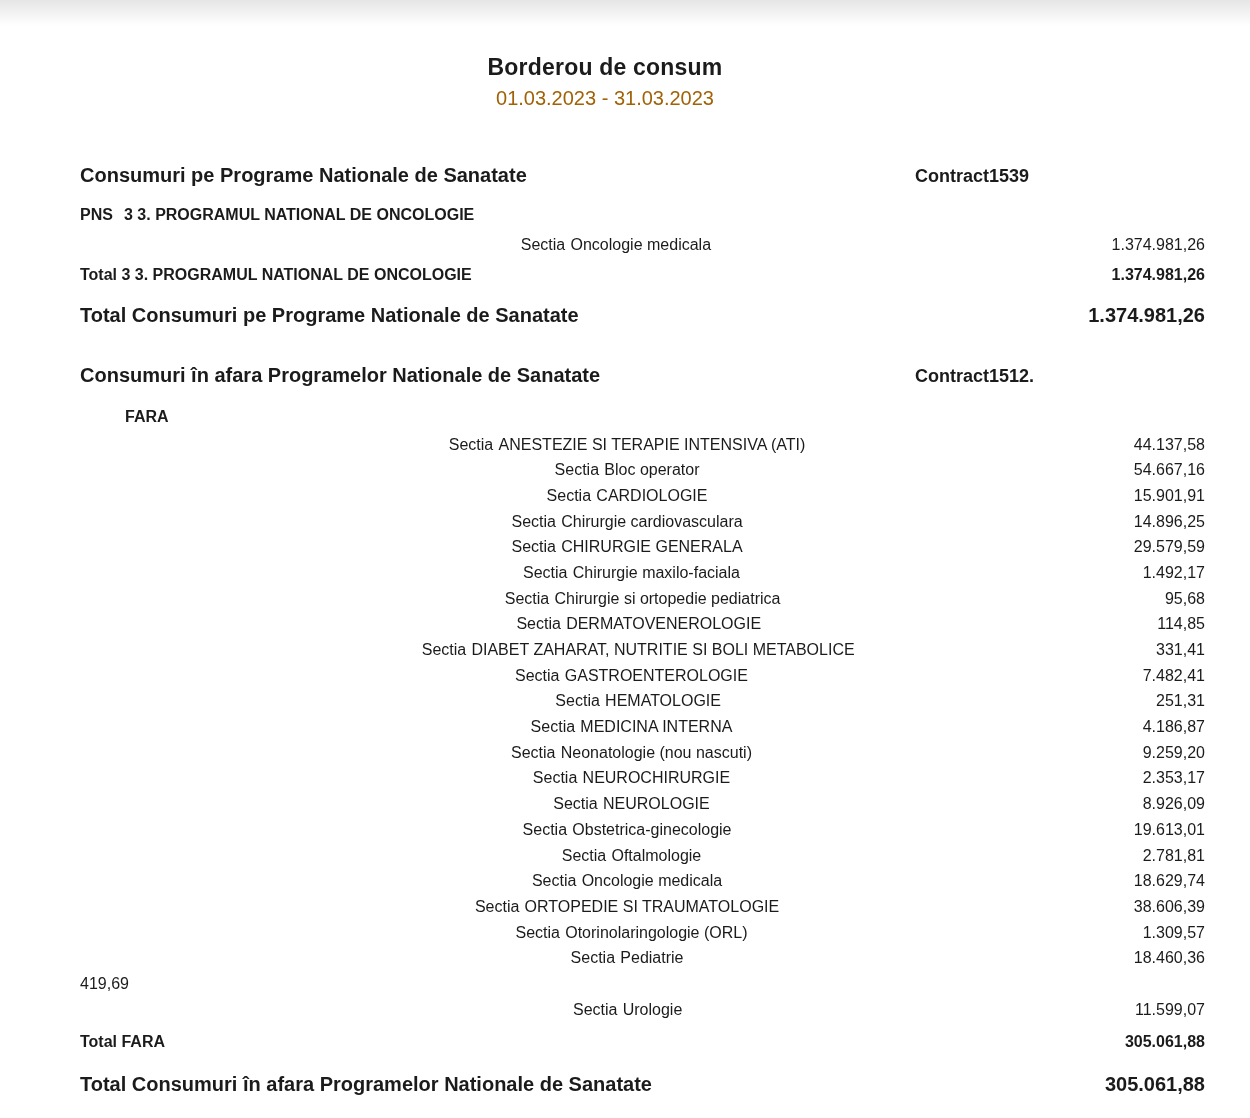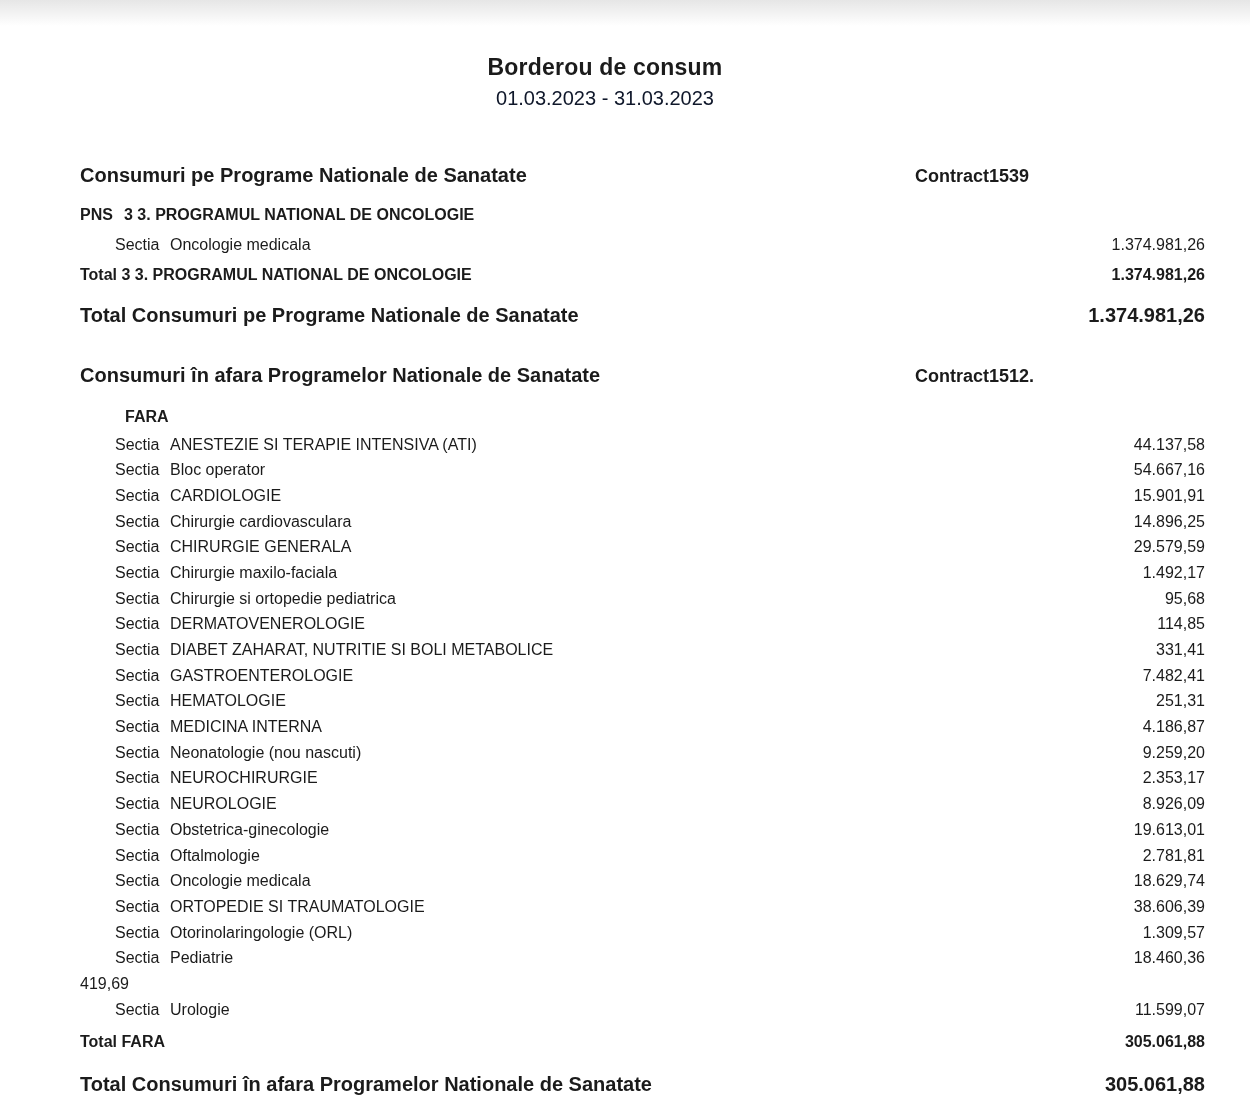--- a/index.html
+++ b/index.html
@@ -11,34 +11,34 @@
     position: relative;
     overflow: hidden;
   }
   .top-shade {
     position: absolute; top: 0; left: 0; right: 0; height: 26px;
     background: linear-gradient(#e6e6e6, rgba(255,255,255,0));
     pointer-events: none;
   }
   header { width: 1210px; text-align: center; padding-top: 52px; }
   .doc-title { margin: 0; font-size: 23px; font-weight: bold; line-height: 30px; letter-spacing: .2px; }
-  .doc-period { font-size: 20px; line-height: 24px; margin-top: 4px; color: #0f172a; }
+  .doc-period { font-size: 20px; line-height: 24px; margin-top: 4px; color: #a16207; }
 
   main { padding: 0 45px 0 80px; }
 
   .section-heading-row { position: relative; margin-top: 52px; line-height: 26px; }
   .section-heading { display: inline; margin: 0; font-size: 20px; font-weight: bold; }
   .contract { position: absolute; left: 835px; top: 1px; font-size: 18px; font-weight: bold; }
 
   .group-label-row { margin-top: 14px; line-height: 22px; font-size: 16px; font-weight: bold; }
   .group-prefix { display: inline-block; width: 44px; }
 
   .rows { margin-top: 6px; }
   .row { display: flex; align-items: center; height: 25.7px; font-size: 16px; }
-  .row-label { padding-left: 35px; flex: 1 1 auto; white-space: nowrap; }
+  .row-label { padding-left: 35px; flex: 1 1 auto; white-space: nowrap; text-align: center; }
   .row-prefix { display: inline-block; width: 55px; }
   .row-value { flex: 0 0 auto; text-align: right; font-variant-numeric: tabular-nums; }
 
   .group-total-row { display: flex; margin-top: 6px; line-height: 22px; font-size: 16px; font-weight: bold; }
   .group-total-label { flex: 1 1 auto; }
   .group-total-value { text-align: right; }
 
   .section-total-row { display: flex; margin-top: 16px; line-height: 26px; font-size: 20px; font-weight: bold; gap: 33px; }
   .section-total-label { flex: 1 1 auto; }
   .section-total-value { text-align: right; }

